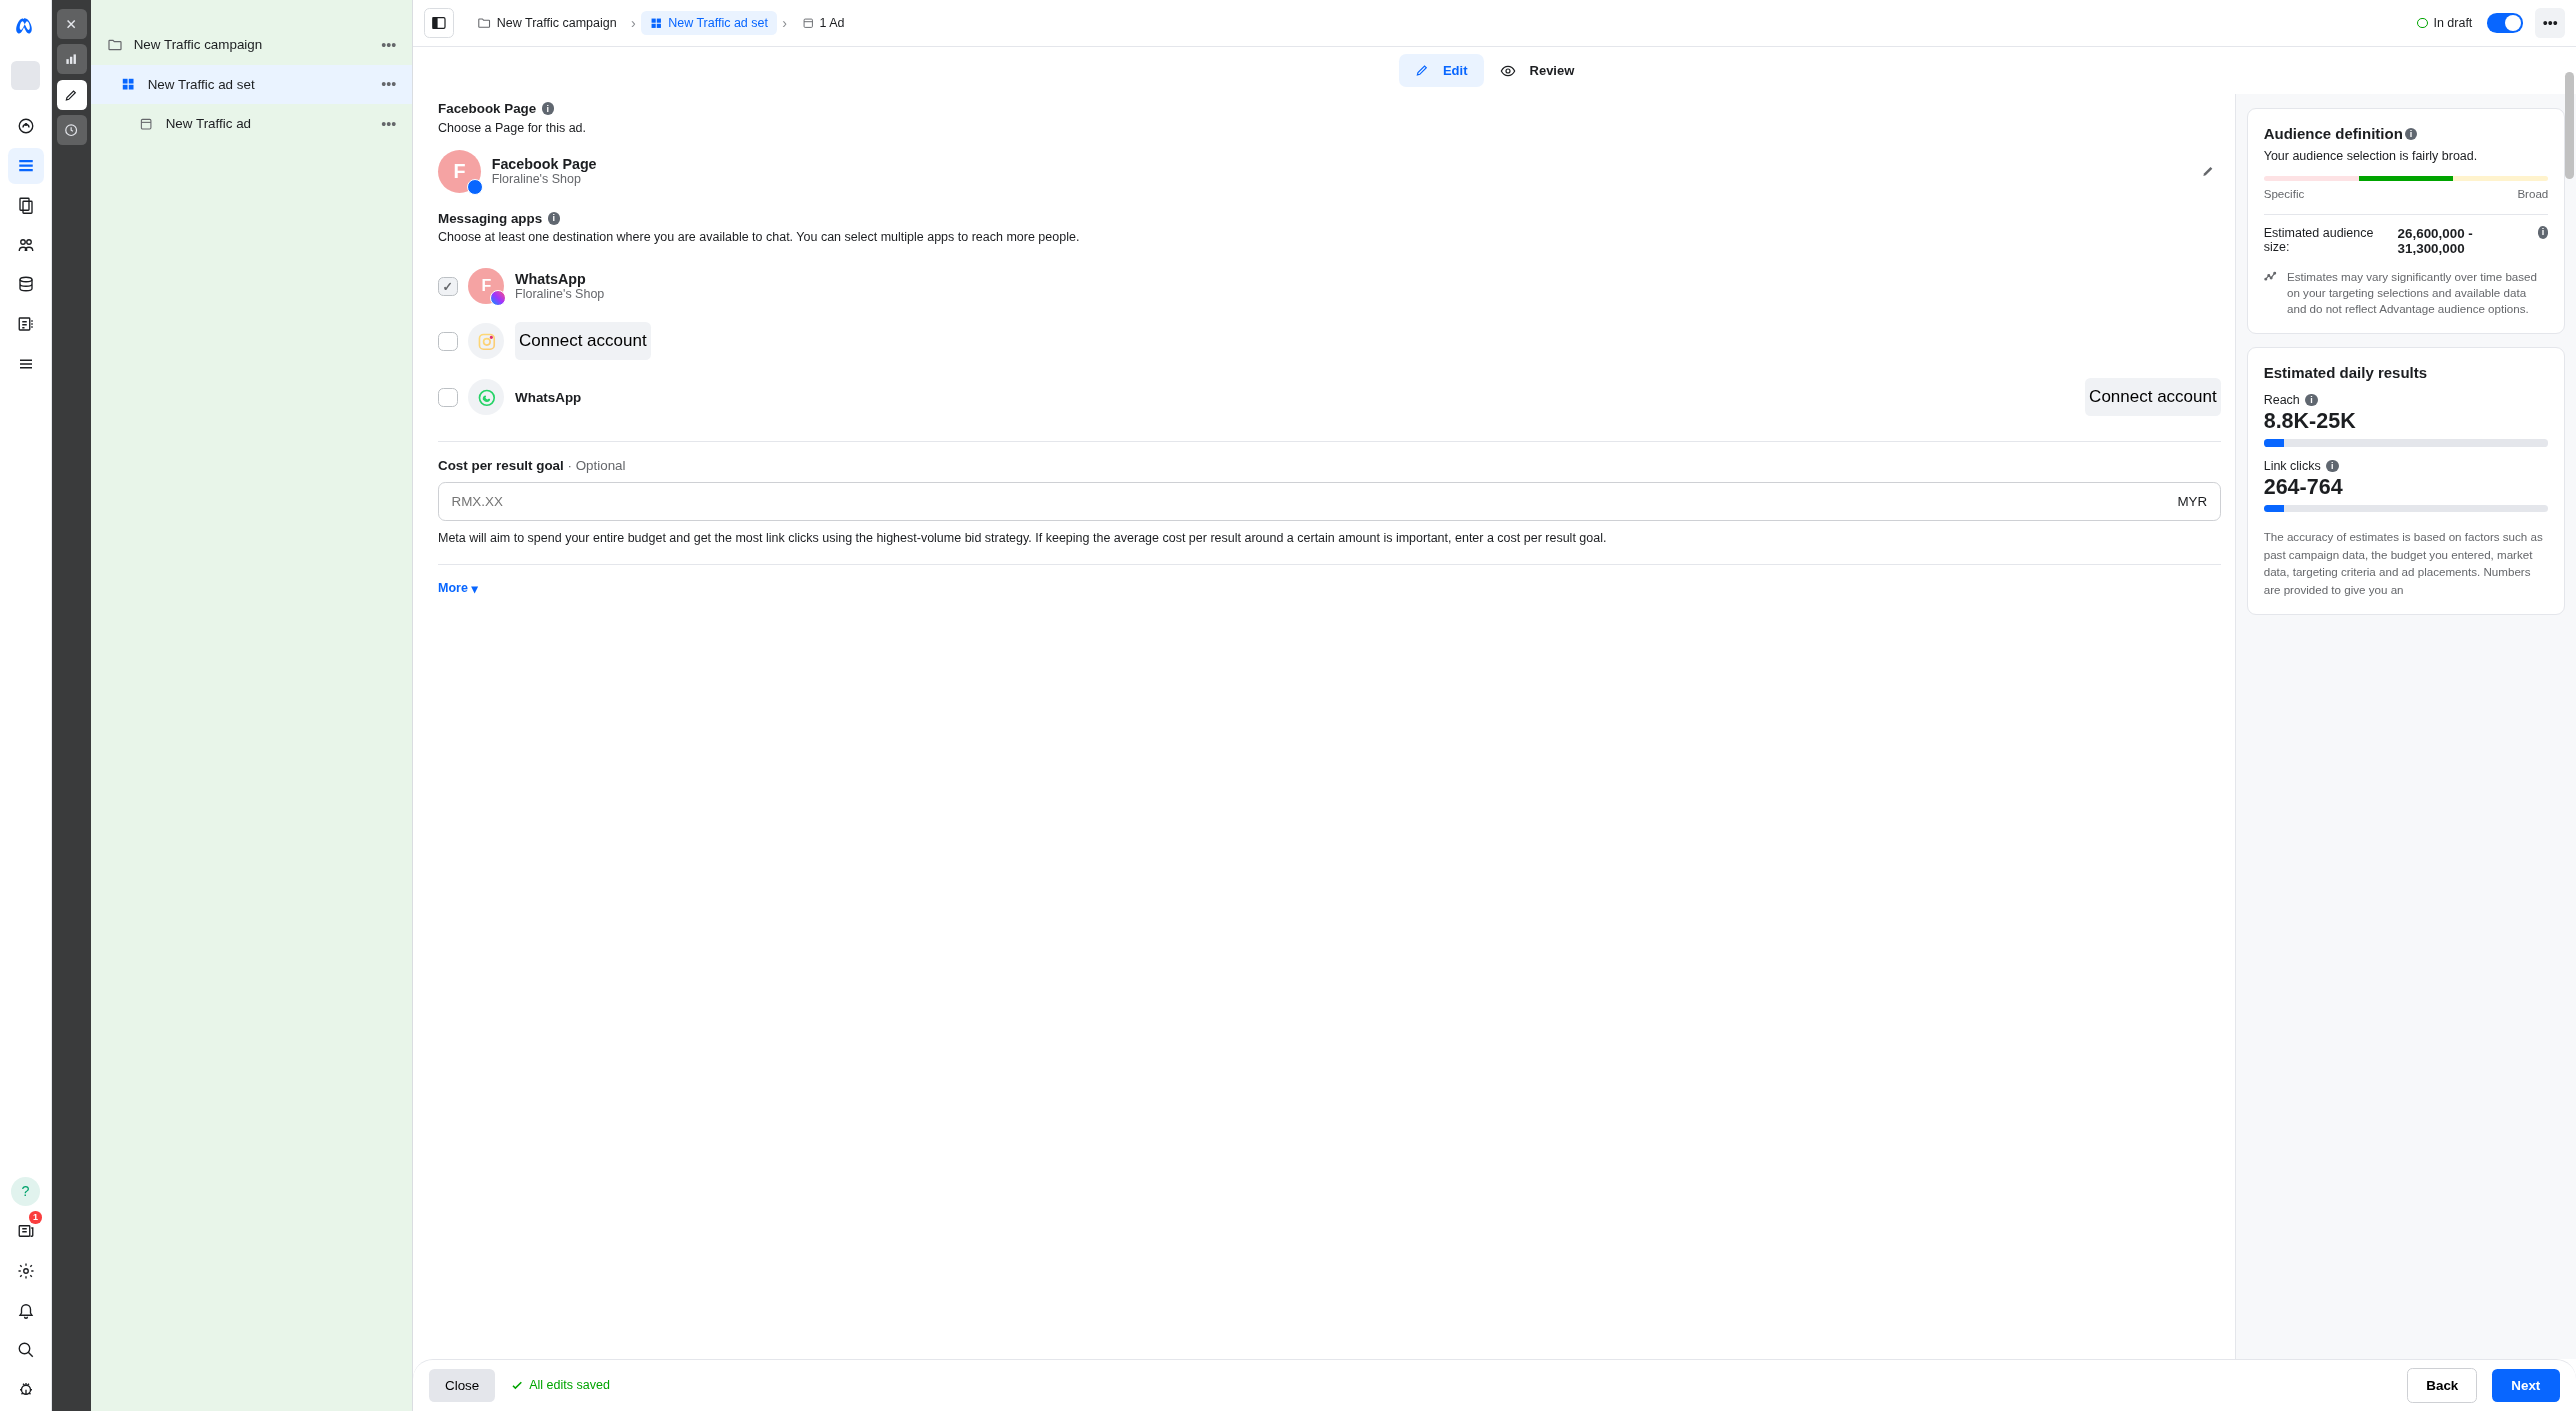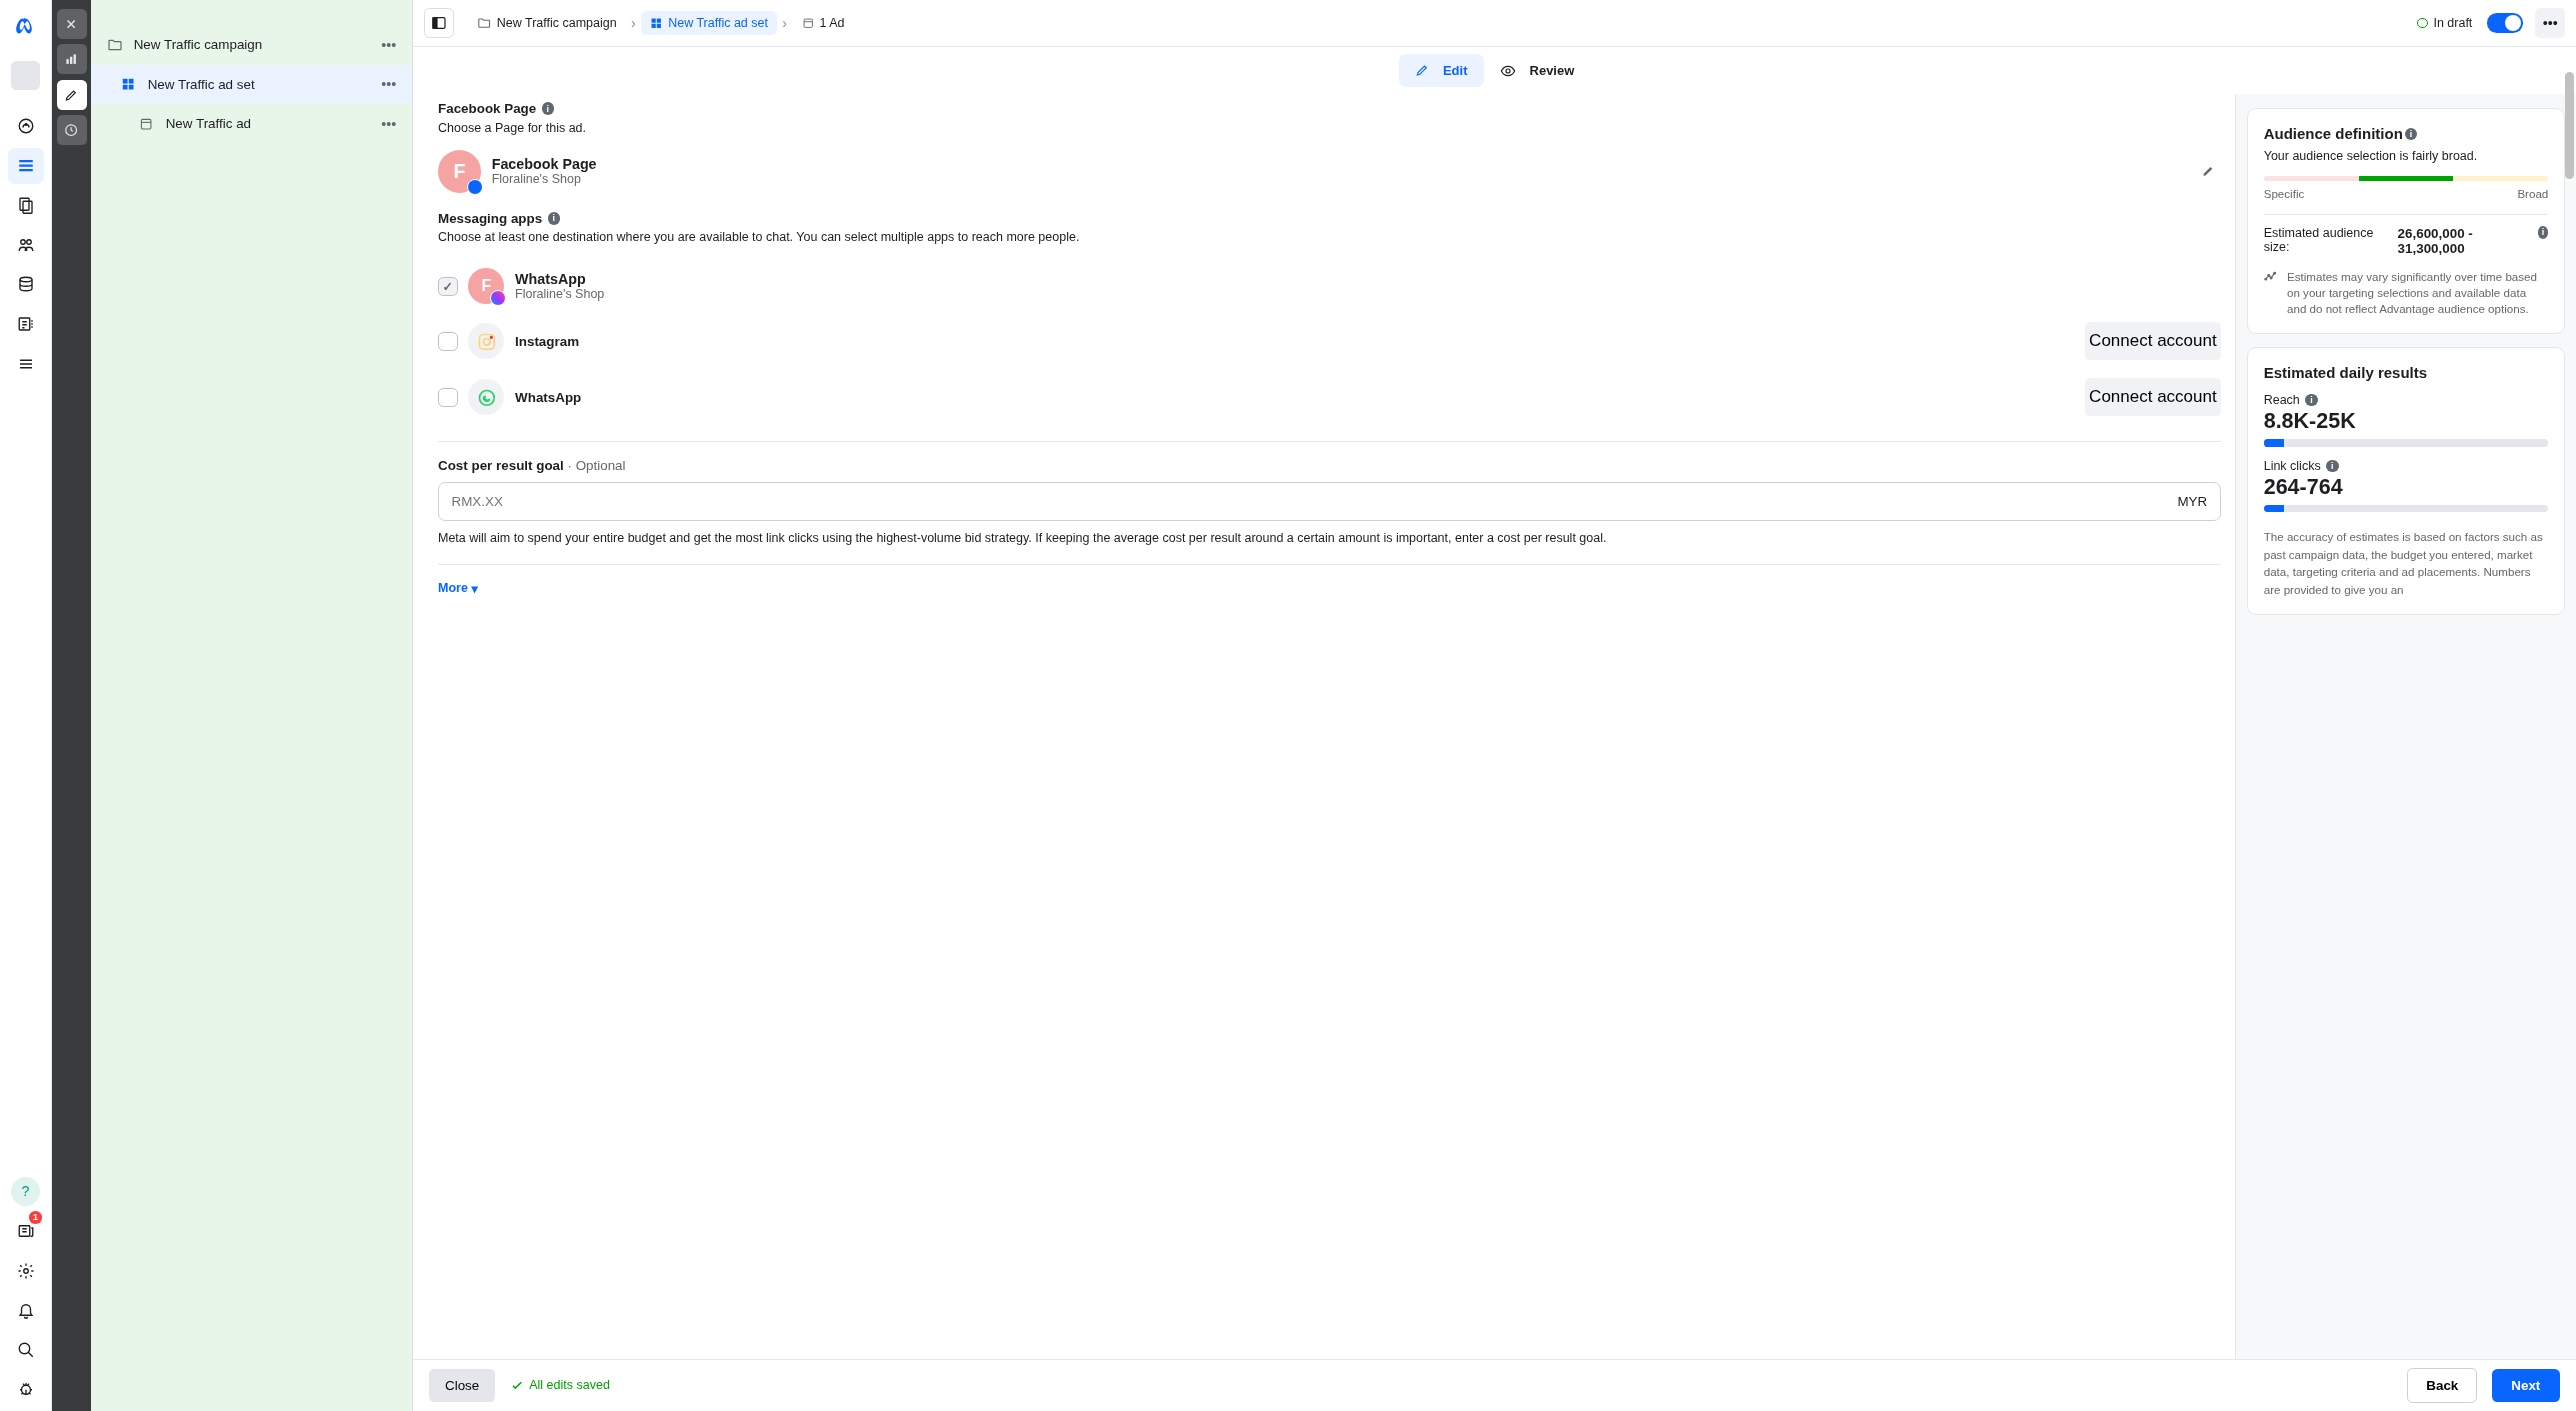--- a/index.html
+++ b/index.html
@@ -99,21 +99,21 @@
 .est-val { font-size:13.4px; font-weight:600; text-align:left;}
 .est-info { margin-left:auto; }
 .disclaim { display:flex; gap:9px; font-size:11.6px; color:#65676b; margin-top:12.5px; line-height:1.4;}
 .metric-lbl { font-size:12.5px; display:flex; align-items:center; gap:5.4px; margin-top:12.5px;}
 .metric-val { font-size:21.5px; font-weight:700; margin:1.8px 0 5.4px;}
 .bar { height:7.2px; background:#e4e6eb; border-radius:3.6px; overflow:hidden;}
 .bar .fill { height:100%; background:#0866ff; width:7%;}
 .accuracy { font-size:11.6px; color:#65676b; line-height:1.5; margin-top:16px;}
 
 
-.footer { height:52px; border-top:0.9px solid #e4e6eb; display:flex; align-items:center; padding:0 16px; gap:14.3px;}
+.footer { height:52px; border-top:0.9px solid #e4e6eb; display:flex; align-items:center; padding:0 16px; gap:14.3px;border-radius:20px;}
 .btn-sec { background:#e4e6eb; border:none; border-radius:5.4px; padding:9px 16px; font-size:13.4px; font-weight:500; cursor:pointer;}
 .saved { display:flex; align-items:center; gap:5.4px; color:#00a400; font-size:12.5px; font-weight:500;}
 .footer .spacer { flex:1; }
 .btn-ghost { background:#fff; border:0.9px solid #ced0d4; border-radius:5.4px; padding:9px 18px; font-size:13.4px; font-weight:600; cursor:pointer;}
 .btn-primary { background:#0866ff; color:#fff; border:none; border-radius:5.4px; padding:9px 19.7px; font-size:13.4px; font-weight:600; cursor:pointer;}
 
 svg { display:block; }
 .scrollbar { position:absolute; right:1.8px; top:72px; width:9px; height:107px; background:#c1c1c1; border-radius:4.5px;}
 </style>
 </head>
@@ -386,21 +386,20 @@
                 <circle cx="17.5" cy="6.5" r="1" fill="#E1306C"></circle>
                 <defs>
                   <linearGradient id="ig" x1="0" y1="0" x2="24" y2="24">
                     <stop stop-color="#feda75"></stop>
                     <stop offset="0.5" stop-color="#d62976"></stop>
                     <stop offset="1" stop-color="#4f5bd5"></stop>
                   </linearGradient>
                 </defs>
               </svg>
             </div>
-          <div class="app-name">Instagram</div>
           <button class="connect-btn">Connect account</button>
         </div>
 
         <div class="app-row">
           <div class="cbox"></div>
           <div class="app-ava">
               <svg width="19.7" height="19.7" viewBox="0 0 24 24" fill="none" stroke="#25D366" stroke-width="2">
                 <circle cx="12" cy="12" r="9"></circle>
                 <path d="M8 15c1 1 2 2 4 2 3 0 4-2 4-3 0-1-1-1-2-1l-1 1c-1 0-2-1-3-2l1-1c0-1 0-2-1-2-1 0-3 1-3 4 0 1 0 1 1 2z" fill="#25D366" stroke="none"></path>
               </svg>

